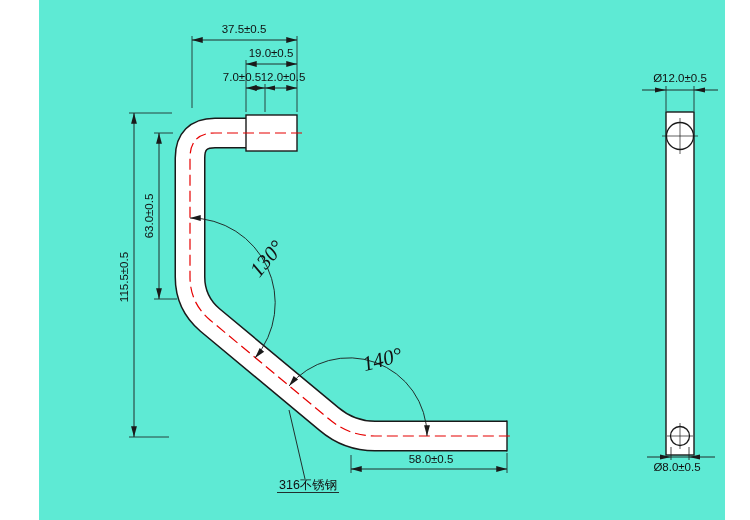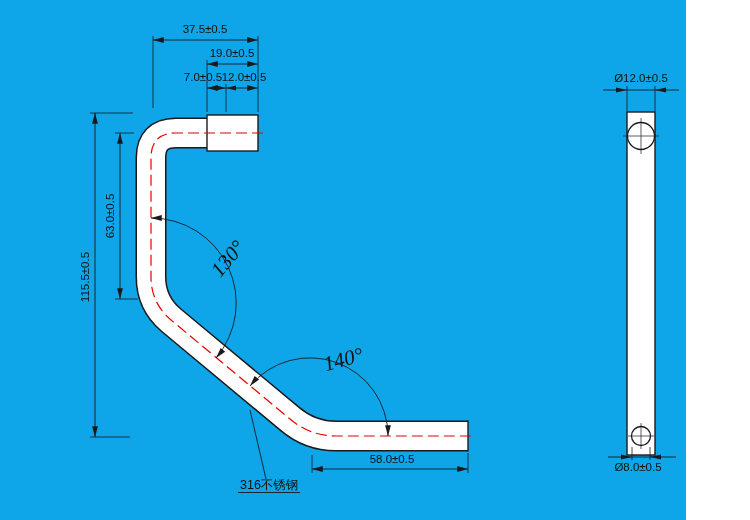--- a/index.html
+++ b/index.html
@@ -1,16 +1,16 @@
 <!DOCTYPE html>
 <html><head>
 <meta charset="utf-8">
 <style>
   html,body{margin:0;padding:0;background:#ffffff;}
-  .canvas{width:686px;height:520px;position:relative;background:#0ea5e9;overflow:hidden;}
+  .canvas{width:686px;height:520px;position:relative;background:#5eead4;overflow:hidden;margin-left:39px;}
   svg{display:block;}
   .dimline{stroke:#1a1a1a;stroke-width:0.9;fill:none;}
   .extline{stroke:#1a1a1a;stroke-width:0.8;fill:none;}
   .partline{stroke:#1a1a1a;fill:none;}
   .dimtext{font-family:"Liberation Sans",sans-serif;font-size:11.5px;fill:#111;text-anchor:middle;}
   .angletext{font-family:"Liberation Serif",serif;font-style:italic;font-size:21px;fill:#111;text-anchor:middle;}
   .mattext{font-family:"Liberation Sans",sans-serif;font-size:12.5px;fill:#111;text-anchor:start;}
   .cross{stroke:#1a1a1a;stroke-width:0.7;fill:none;}
 </style>
 </head>

